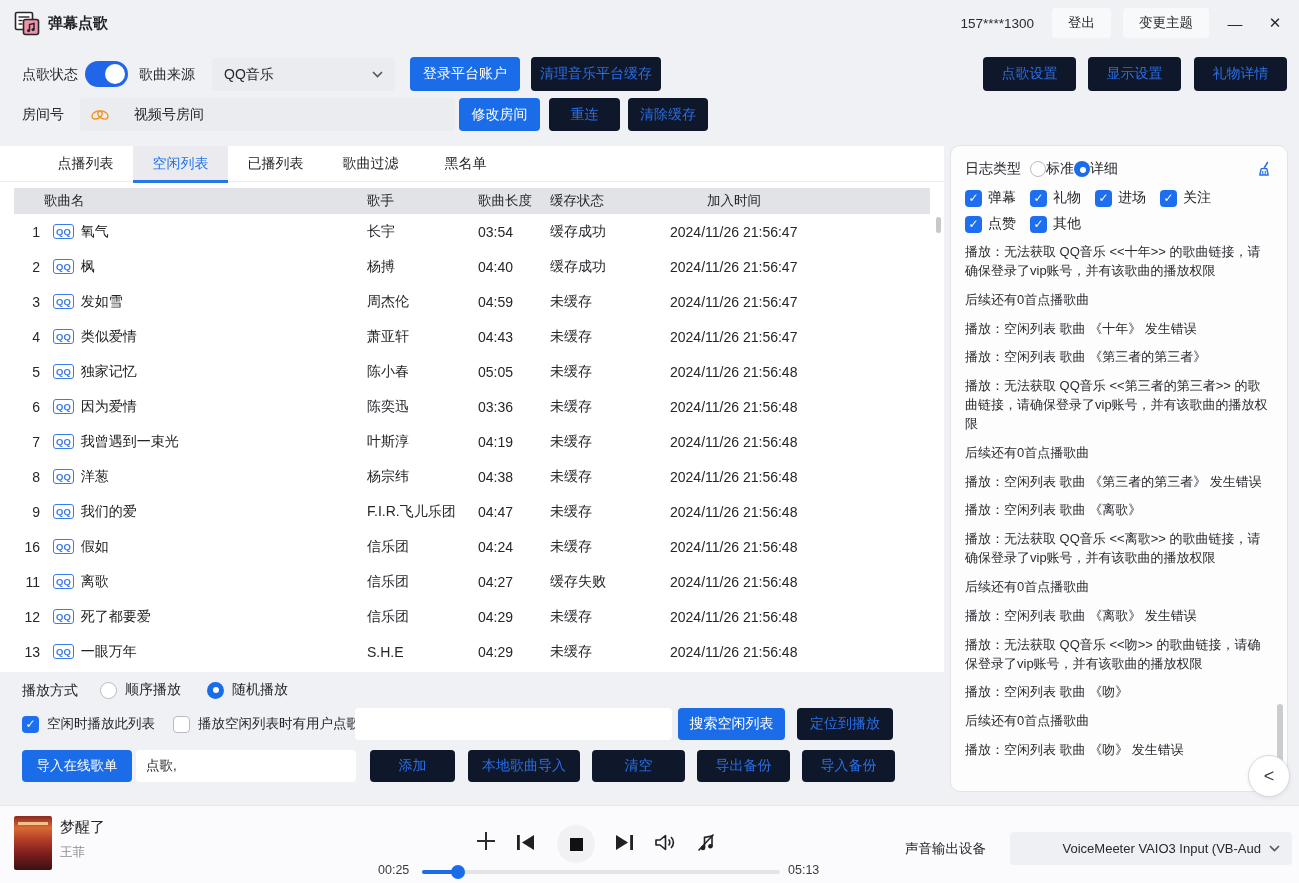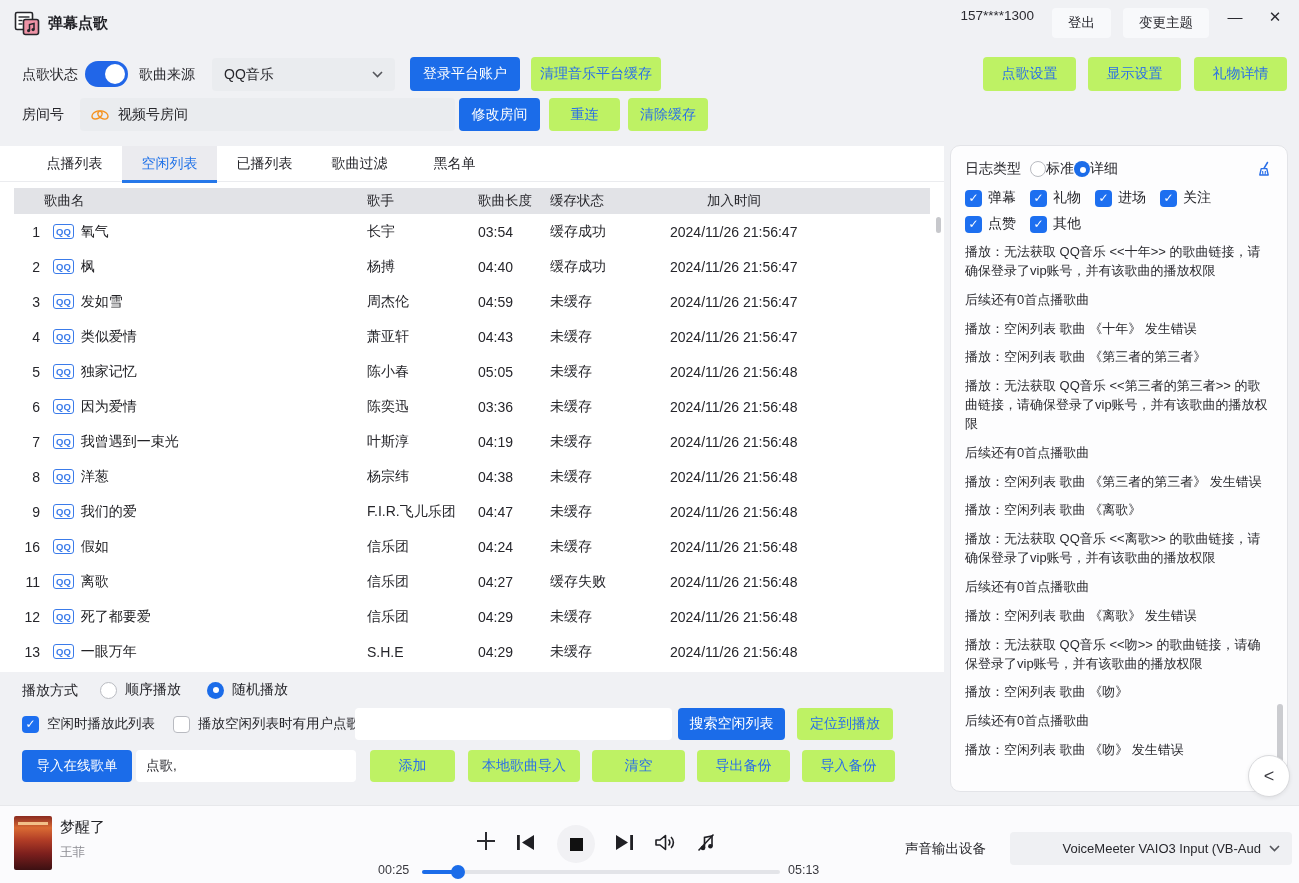--- a/index.html
+++ b/index.html
@@ -4,40 +4,40 @@
 <style>
   * { margin:0; padding:0; box-sizing:border-box; }
   html,body { width:1299px; height:883px; }
   body { font-family:"Liberation Sans","DejaVu Sans",sans-serif; font-size:14px; color:#26262b; }
   .app { position:relative; width:1299px; height:883px; background:#f0f1f4; overflow:hidden; }
 
   
   .titlebar { position:absolute; left:0; top:0; width:1299px; height:46px; }
   .app-icon { position:absolute; left:14px; top:10px; width:26px; height:26px; }
   .app-title { position:absolute; left:48px; top:0; height:46px; line-height:46px; font-size:15px; font-weight:600; color:#1f1f24; }
-  .tb-right { position:absolute; right:10px; top:8px; height:30px; display:flex; align-items:flex-start; gap:12px; }
+  .tb-right { position:absolute; right:10px; top:8px; height:30px; display:flex; align-items:center; gap:12px; }
   .account { font-size:13.5px; color:#2a2a30; margin-right:6px; }
   .tb-btn { height:30px; padding:0 16px; line-height:30px; background:#f8f9fb; border-radius:4px; font-size:13.5px; color:#2a2a30; cursor:default; }
   .win-glyph { width:28px; text-align:center; font-size:15px; color:#2a2a30; }
 
   
   .lbl { position:absolute; height:33px; line-height:33px; color:#26262b; }
   .toggle { position:absolute; left:85px; top:61px; width:43px; height:26px; background:#2166e8; border-radius:13px; }
   .toggle .knob { position:absolute; right:3px; top:3px; width:20px; height:20px; background:#fff; border-radius:50%; }
   .select-box { position:absolute; background:#eaecef; border-radius:4px; display:flex; align-items:center; padding:0 12px; color:#27272c; }
   .select-box .val { flex:1 1 auto; overflow:hidden; white-space:nowrap; }
   .chev { flex:0 0 auto; margin-left:8px; }
   .btn-primary { position:absolute; background:#1b6ce9; color:#fff; border:none; border-radius:4px; font-size:14px; font-family:inherit; cursor:default; }
-  .btn-light { position:absolute; background:#bef264; color:#2a6fe8; border:none; border-radius:4px; font-size:14px; font-family:Liberation Sans, sans-serif; cursor:default; }
-  .room-input { position:absolute; left:80px; top:98px; width:375px; height:33px; background:#eaecef; border-radius:4px; display:flex; align-items:center; padding:0 10px; gap:8px; }
+  .btn-light { position:absolute; background:#0f172a; color:#2a6fe8; border:none; border-radius:4px; font-size:14px; font-family:Liberation Sans, sans-serif; cursor:default; }
+  .room-input { position:absolute; left:80px; top:98px; width:375px; height:33px; background:#eaecef; border-radius:4px; display:flex; align-items:center; padding:0 10px; gap:24px; }
   .room-input input { border:none; background:transparent; font-family:inherit; font-size:14px; color:#27272c; outline:none; flex:1; }
 
   
   .left-panel { position:absolute; left:0; top:146px; width:944px; height:526px; background:#fff; }
-  .tabbar { position:absolute; left:0; top:0; width:100%; height:36px; padding-left:27px; display:flex; border-bottom:1px solid #ebecef; }
+  .tabbar { position:absolute; left:0; top:0; width:100%; height:36px; padding-left:38px; display:flex; border-bottom:1px solid #ebecef; }
   .tab { position:relative; width:95px; height:36px; line-height:35px; text-align:center; font-size:14px; color:#26262b; cursor:default; }
   .tab.active { background:#ebebef; color:#2273e8; }
   .tab.active::after { content:""; position:absolute; left:0; bottom:-1px; width:100%; height:3px; background:#2577e9; }
   .thead, .trow { display:grid; grid-template-columns:26px 327px 111px 72px 120px auto; align-items:center; }
   .thead { position:absolute; left:14px; top:42px; width:916px; height:26px; background:#e2e3e7; font-size:13.5px; color:#27272c; }
   .thead .h-name { padding-left:4px; }
   .thead .h-time { padding-left:37px; }
   .tbody { position:absolute; left:14px; top:68px; width:916px; }
   .trow { height:35px; font-size:14px; }
   .c-idx { text-align:right; color:#26262b; }

